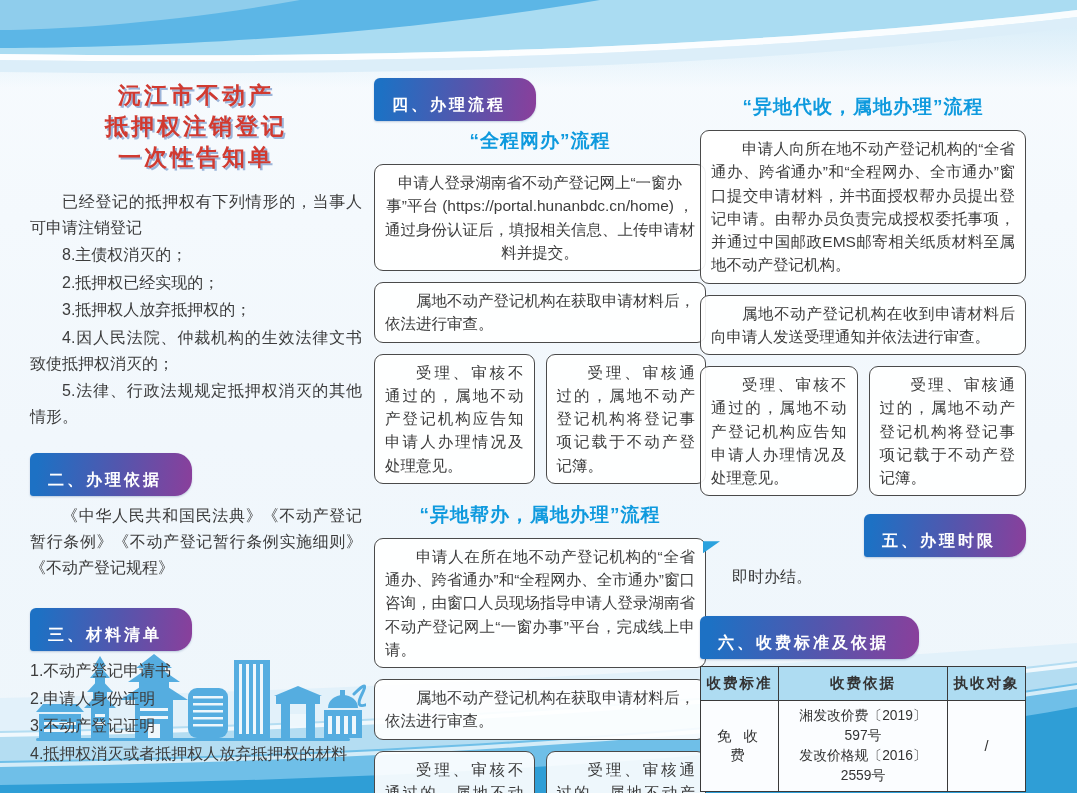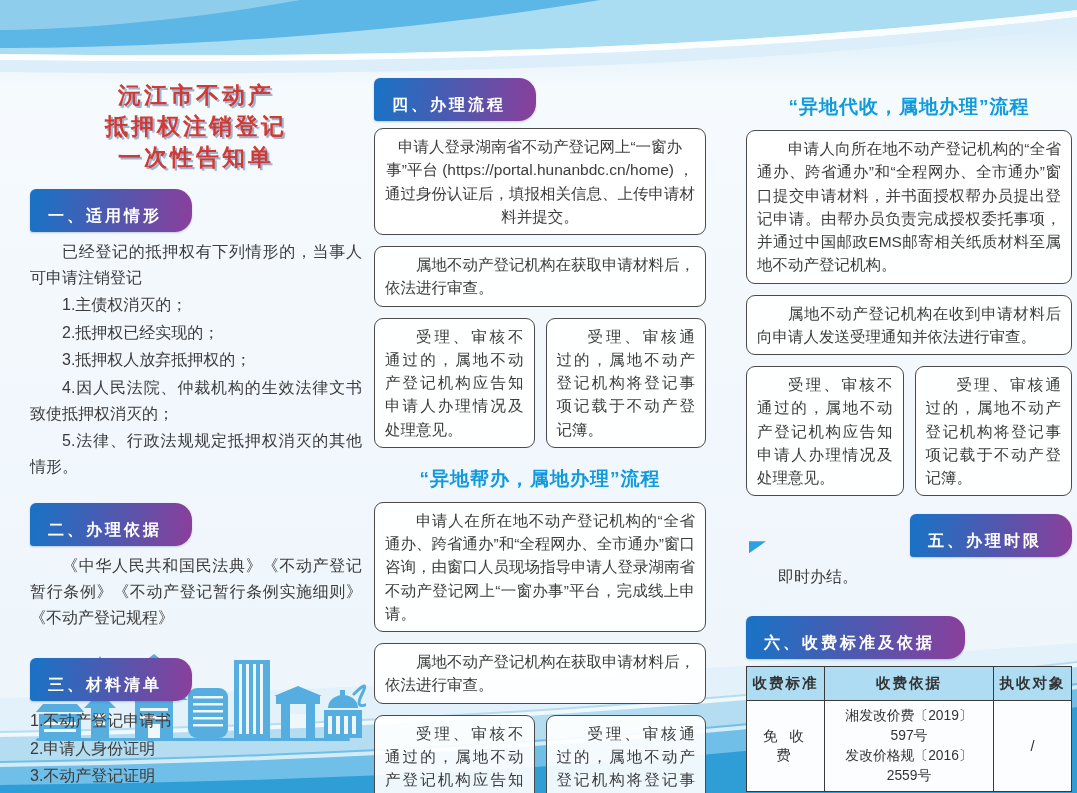--- a/index.html
+++ b/index.html
@@ -10,21 +10,21 @@
     color:#3c3c3c;
   }
   .wave{position:absolute;left:0;pointer-events:none;}
   #topWave{top:0;}
   #bottomWave{bottom:0;}
 
   
   .col{position:absolute;}
   #colLeft{left:30px;top:78px;width:332px;}
   #colMid{left:374px;top:78px;width:332px;}
-  #colRight{left:746px;top:94px;width:326px;}
+  #colRight{left:700px;top:94px;width:326px;}
 
   
   .doc-title{
     text-align:center;font-size:23px;font-weight:bold;line-height:31px;
     color:#d13a30;letter-spacing:3px;
     text-shadow:2px 2px 0 rgba(46,96,172,0.45);
     margin:2px 0 16px 0;
   }
   .doc-title span{display:block;}
 
@@ -161,25 +161,22 @@
     <path d="M318,42 q16,-16 8,0 q-8,16 6,10" stroke="#55ade0" stroke-width="3" fill="none" stroke-linecap="round"></path>
   </svg>
 
   <div id="colLeft" class="col">
     <div class="doc-title">
       <span>沅江市不动产</span>
       <span>抵押权注销登记</span>
       <span>一次性告知单</span>
     </div>
 
-    <div class="banner">
-      <span class="pill">一、适用情形</span>
-    </div>
     <p class="para ind">已经登记的抵押权有下列情形的，当事人可申请注销登记</p>
-    <p class="para ind">1.主债权消灭的；</p>
+    <p class="para ind">8.主债权消灭的；</p>
     <p class="para ind">2.抵押权已经实现的；</p>
     <p class="para ind">3.抵押权人放弃抵押权的；</p>
     <p class="para ind">4.因人民法院、仲裁机构的生效法律文书致使抵押权消灭的；</p>
     <p class="para ind">5.法律、行政法规规定抵押权消灭的其他情形。</p>
 
     <div class="banner" style="margin-top:24px;">
       <span class="pill">二、办理依据</span>
     </div>
     <p class="para ind">《中华人民共和国民法典》《不动产登记暂行条例》《不动产登记暂行条例实施细则》《不动产登记规程》</p>
 
@@ -190,20 +187,21 @@
     <p class="para">2.申请人身份证明</p>
     <p class="para">3.不动产登记证明</p>
     <p class="para">4.抵押权消灭或者抵押权人放弃抵押权的材料</p>
   </div>
 
   <div id="colMid" class="col">
     <div class="banner" style="margin-top:0;">
       <span class="pill">四、办理流程</span>
     </div>
 
+    <div class="flow-title">“全程网办”流程</div>
     <div class="fbox center">申请人登录湖南省不动产登记网上“一窗办事”平台 (https://portal.hunanbdc.cn/home) ，通过身份认证后，填报相关信息、上传申请材料并提交。</div>
     <div class="fbox ind2">属地不动产登记机构在获取申请材料后，依法进行审查。</div>
     <div class="pair">
       <div class="fbox ind2">受理、审核不通过的，属地不动产登记机构应告知申请人办理情况及处理意见。</div>
       <div class="fbox ind2">受理、审核通过的，属地不动产登记机构将登记事项记载于不动产登记簿。</div>
     </div>
 
     <div class="flow-title" style="margin-top:18px;">“异地帮办，属地办理”流程</div>
     <div class="fbox ind2">申请人在所在地不动产登记机构的“全省通办、跨省通办”和“全程网办、全市通办”窗口咨询，由窗口人员现场指导申请人登录湖南省不动产登记网上“一窗办事”平台，完成线上申请。</div>
     <div class="fbox ind2">属地不动产登记机构在获取申请材料后，依法进行审查。</div>

